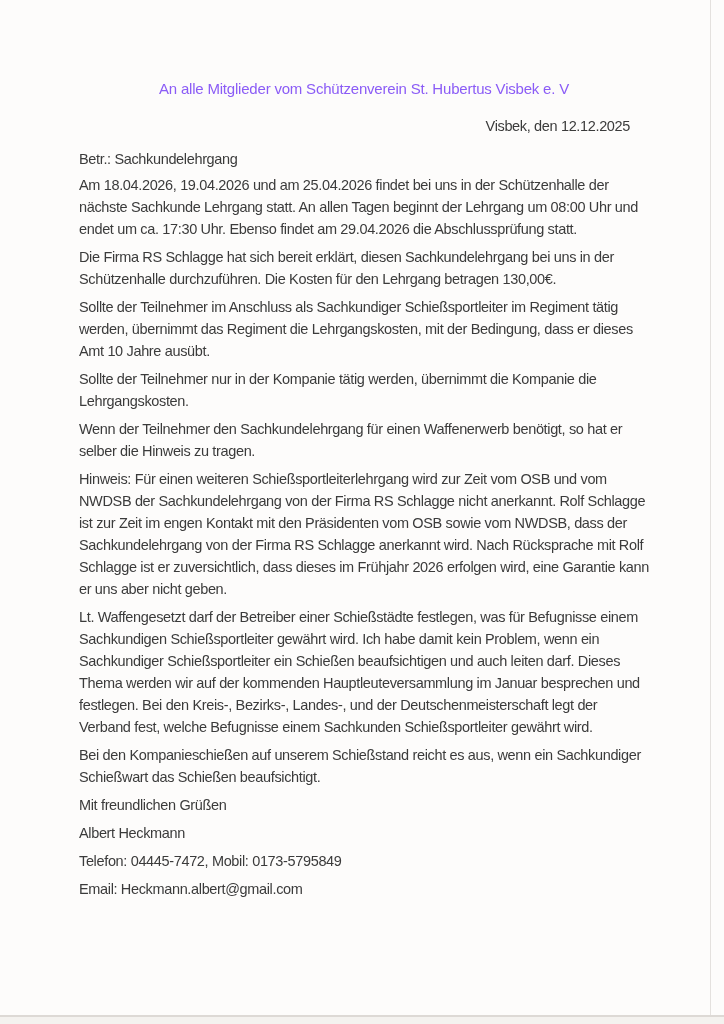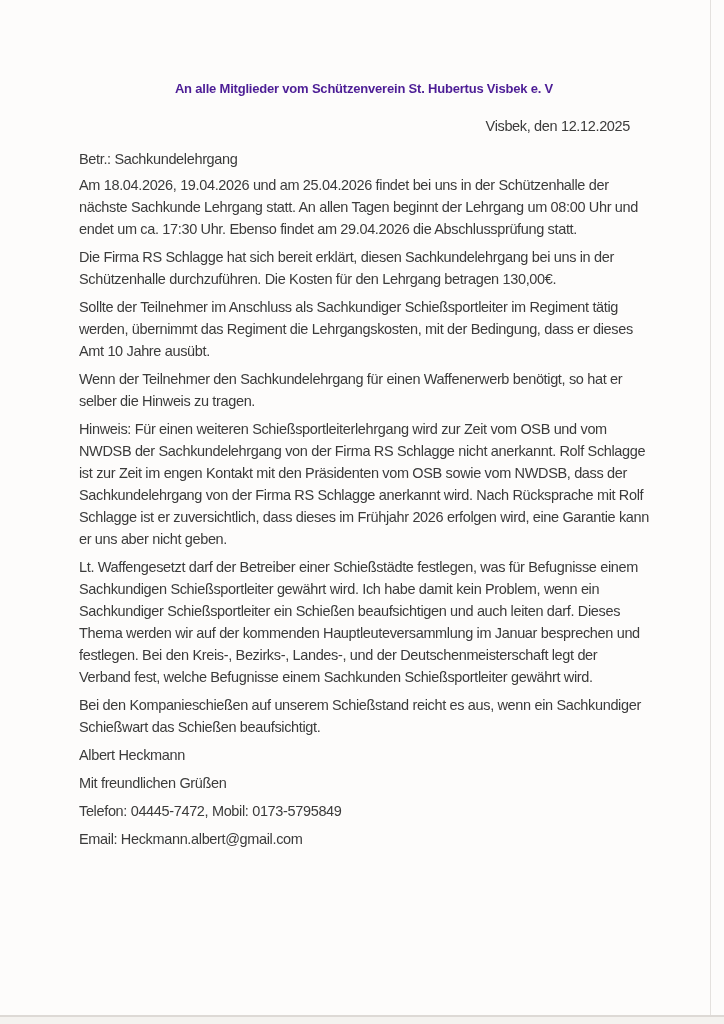--- a/index.html
+++ b/index.html
@@ -49,24 +49,24 @@
     position: absolute;
     left: 79px;
     top: 78px;
     width: 570px;
     font-size: 14.5px;
     line-height: 22px;
     letter-spacing: -0.35px;
   }
   .letter-title {
     margin: 0;
-    font-size: 13px;
-    font-weight: 700;
+    font-size: 15px;
+    font-weight: 400;
     text-align: center;
-    color: #4c1d95;
+    color: #8b5cf6;
     line-height: 22px;
     letter-spacing: -0.2px;
   }
   .letter-date {
     margin-top: 15px;
     text-align: right;
     padding-right: 19px;
   }
   .letter-subject {
     margin-top: 11px;
@@ -91,32 +91,33 @@
 
     <div class="letter-subject">Betr.: Sachkundelehrgang</div>
 
     <p class="first-para">Am 18.04.2026, 19.04.2026 und am 25.04.2026  findet bei uns in der Schützenhalle der nächste Sachkunde Lehrgang statt. An allen Tagen beginnt der Lehrgang um 08:00 Uhr und endet um ca. 17:30 Uhr. Ebenso findet am 29.04.2026 die Abschlussprüfung statt.</p>
 
 
     <p>Die Firma RS Schlagge hat sich bereit erklärt, diesen Sachkundelehrgang bei uns in der Schützenhalle durchzuführen. Die Kosten für den Lehrgang betragen 130,00€.</p>
 
     <p>Sollte der Teilnehmer im Anschluss als Sachkundiger Schießsportleiter im Regiment tätig werden, übernimmt das Regiment die Lehrgangskosten, mit der Bedingung, dass er dieses Amt 10 Jahre ausübt.</p>
 
+    <p>Sollte der Teilnehmer nur in der Kompanie tätig werden, übernimmt die Kompanie die Lehrgangskosten.</p>
 
     <p>Wenn der Teilnehmer den Sachkundelehrgang für einen Waffenerwerb benötigt, so hat er selber die Hinweis zu tragen.</p>
 
     <p>Hinweis: Für einen weiteren Schießsportleiterlehrgang wird zur Zeit vom OSB und vom NWDSB der Sachkundelehrgang von der Firma RS Schlagge nicht anerkannt. Rolf Schlagge ist zur Zeit im engen Kontakt mit den Präsidenten vom OSB sowie vom NWDSB, dass der Sachkundelehrgang von der Firma RS Schlagge anerkannt wird. Nach Rücksprache mit Rolf Schlagge ist er zuversichtlich, dass dieses im Frühjahr 2026 erfolgen wird, eine Garantie kann er uns aber nicht geben.</p>
 
     <p>Lt. Waffengesetzt darf der Betreiber einer Schießstädte festlegen, was für Befugnisse einem Sachkundigen Schießsportleiter gewährt wird. Ich habe damit kein Problem, wenn ein Sachkundiger Schießsportleiter ein Schießen beaufsichtigen und auch leiten darf. Dieses Thema werden wir auf der kommenden  Hauptleuteversammlung im Januar besprechen und festlegen. Bei den Kreis-, Bezirks-, Landes-, und der Deutschenmeisterschaft legt der Verband fest, welche Befugnisse einem Sachkunden Schießsportleiter gewährt wird.</p>
 
     <p>Bei den Kompanieschießen auf unserem Schießstand reicht es aus, wenn ein Sachkundiger Schießwart das Schießen beaufsichtigt.</p>
 
+    <p>Mit freundlichen Grüßen</p>
+
     <p>Albert Heckmann</p>
-
-    <p>Mit freundlichen Grüßen</p>
 
     <p>Telefon: 04445-7472, Mobil: 0173-5795849</p>
 
     <p>Email: Heckmann.albert@gmail.com</p>
 
   </div>
 
   <div class="page-edge-right"></div>
   <div class="page-edge-bottom"></div>
   <div class="scanner-bed"></div>

